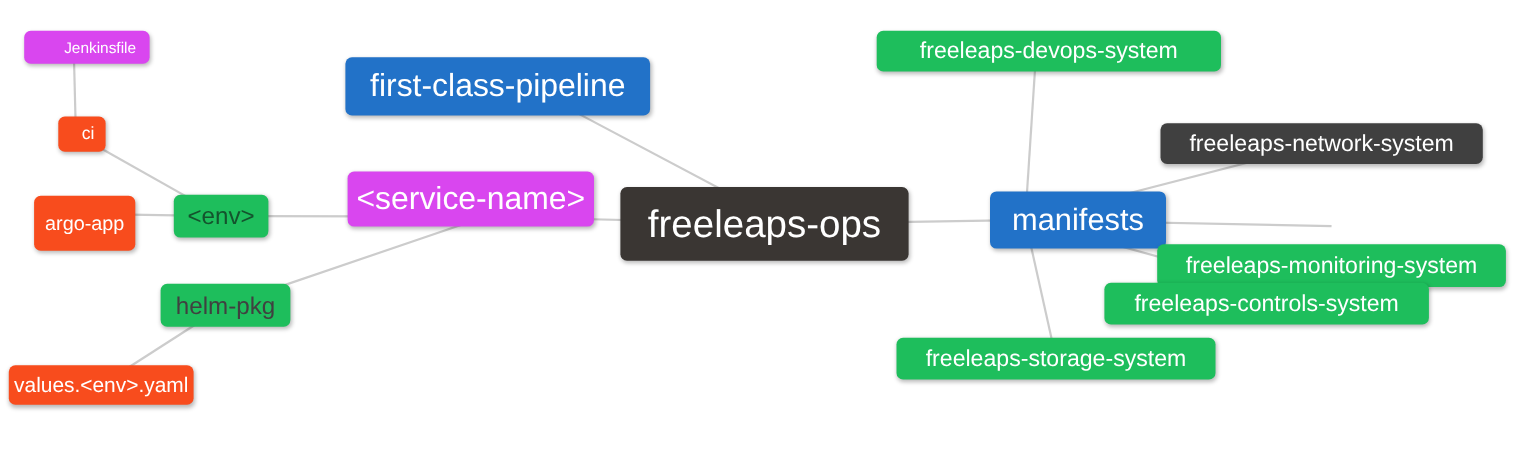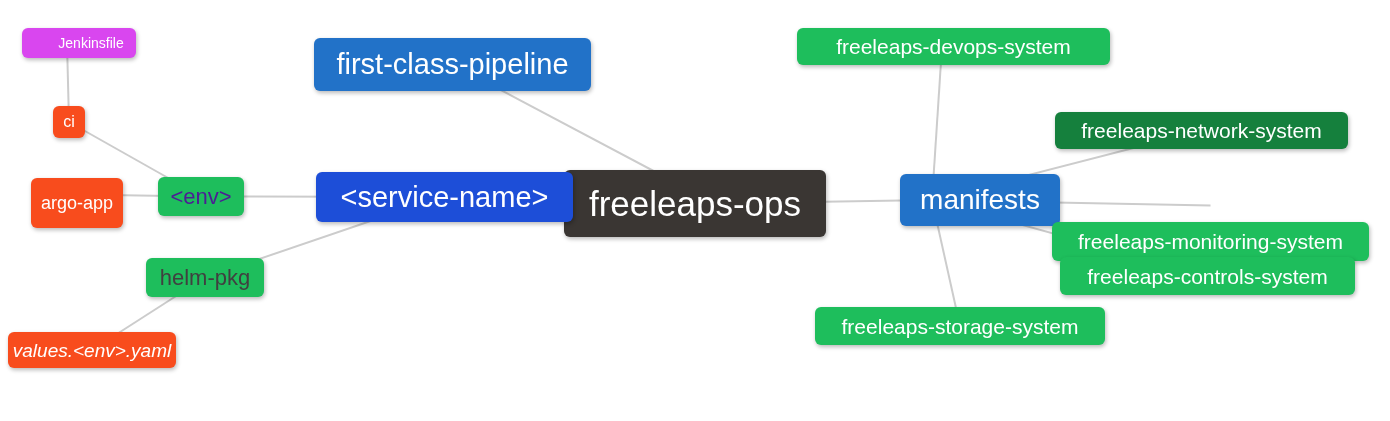--- a/index.html
+++ b/index.html
@@ -47,28 +47,28 @@
       <line x1="452.5" y1="64.5" x2="715" y2="203.5" stroke="#CCCCCC" stroke-width="2"></line>
       <line x1="715" y1="203.5" x2="932" y2="200" stroke="#CCCCCC" stroke-width="2"></line>
       <line x1="932" y1="200" x2="942" y2="46.5" stroke="#CCCCCC" stroke-width="2"></line>
       <line x1="932" y1="200" x2="1201.5" y2="130.5" stroke="#CCCCCC" stroke-width="2"></line>
       <line x1="932" y1="200" x2="1210.5" y2="205.5" stroke="#CCCCCC" stroke-width="2"></line>
       <line x1="932" y1="200" x2="1207.5" y2="276" stroke="#CCCCCC" stroke-width="2"></line>
       <line x1="932" y1="200" x2="960" y2="326" stroke="#CCCCCC" stroke-width="2"></line>
     </svg>
   <div id="node-layer">
       <div class="node" style="left: 564px; top: 170px; width: 262px; height: 67px; font-size: 35px; background: rgb(58, 54, 51); color: rgb(255, 255, 255);">freeleaps-ops</div>
-      <div class="node" style="left: 314px; top: 38px; width: 277px; height: 53px; font-size: 29px; background: rgb(34, 114, 200); color: rgb(255, 255, 255);">first-class-pipeline</div>
-      <div class="node" style="left: 316px; top: 172px; width: 257px; height: 50px; font-size: 29px; background: #1d4ed8; color: rgb(255, 255, 255);">&lt;service-name&gt;</div>
+      <div class="node" style="left: 314px; top: 52px; width: 277px; height: 53px; font-size: 29px; background: rgb(34, 114, 200); color: rgb(255, 255, 255);">first-class-pipeline</div>
+      <div class="node" style="left: 316px; top: 156px; width: 224px; height: 50px; font-size: 29px; background: #d946ef; color: rgb(255, 255, 255);">&lt;service-name&gt;</div>
       <div class="node" style="left: 852px; top: 174px; width: 160px; height: 52px; font-size: 28px; background: rgb(34, 114, 200); color: rgb(255, 255, 255); margin-left: 48px;">manifests</div>
-      <div class="node" style="left: 158px; top: 177px; width: 86px; height: 39px; font-size: 22px; background: rgb(30, 190, 92); color: #4c1d95;">&lt;env&gt;</div>
+      <div class="node" style="left: 158px; top: 177px; width: 86px; height: 39px; font-size: 22px; background: rgb(30, 190, 92); color: #14532d;">&lt;env&gt;</div>
       <div class="node" style="left: 146px; top: 258px; width: 118px; height: 39px; font-size: 22px; background: rgb(30, 190, 92); color: #404040;">helm-pkg</div>
-      <div class="node" style="left: 53px; top: 106px; width: 32px; height: 32px; font-size: 16px; background: rgb(248, 76, 29); color: rgb(255, 255, 255);">ci</div>
+      <div class="node" style="left: 53px; top: 106px; width: 32px; height: 32px; font-size: 16px; background: rgb(248, 76, 29); color: rgb(255, 255, 255); padding-left: 11px;">ci</div>
       <div class="node" style="left: 31px; top: 178px; width: 92px; height: 50px; font-size: 18px; background: rgb(248, 76, 29); color: rgb(255, 255, 255);">argo-app</div>
-      <div class="node" style="left: 8px; top: 332px; width: 168px; height: 36px; font-size: 19px; background: rgb(248, 76, 29); color: rgb(255, 255, 255); font-style: italic;">values.&lt;env&gt;.yaml</div>
+      <div class="node" style="left: 8px; top: 332px; width: 168px; height: 36px; font-size: 19px; background: rgb(248, 76, 29); color: rgb(255, 255, 255);">values.&lt;env&gt;.yaml</div>
       <div class="node" style="left: 22px; top: 28px; width: 90px; height: 30px; font-size: 14px; background: #d946ef; color: rgb(255, 255, 255); padding-left: 24px;">Jenkinsfile</div>
       <div class="node" style="left: 797px; top: 28px; width: 313px; height: 37px; font-size: 21px; background: rgb(30, 190, 92); color: rgb(255, 255, 255);">freeleaps-devops-system</div>
-      <div class="node" style="left: 1055px; top: 112px; width: 293px; height: 37px; font-size: 21px; background: #15803d; color: rgb(255, 255, 255);">freeleaps-network-system</div>
+      <div class="node" style="left: 1055px; top: 112px; width: 293px; height: 37px; font-size: 21px; background: #404040; color: rgb(255, 255, 255);">freeleaps-network-system</div>
       <div class="node" style="left: 1052px; top: 186px; width: 317px; height: 39px; font-size: 21px; background: rgb(30, 190, 92); color: rgb(255, 255, 255); margin-top: 36px;">freeleaps-monitoring-system</div>
-      <div class="node" style="left: 1060px; top: 257px; width: 295px; height: 38px; font-size: 21px; background: rgb(30, 190, 92); color: rgb(255, 255, 255);">freeleaps-controls-system</div>
+      <div class="node" style="left: 1004px; top: 257px; width: 295px; height: 38px; font-size: 21px; background: rgb(30, 190, 92); color: rgb(255, 255, 255);">freeleaps-controls-system</div>
       <div class="node" style="left: 815px; top: 307px; width: 290px; height: 38px; font-size: 21px; background: rgb(30, 190, 92); color: rgb(255, 255, 255);">freeleaps-storage-system</div>
     </div>
 </div>
 
 </body></html>

